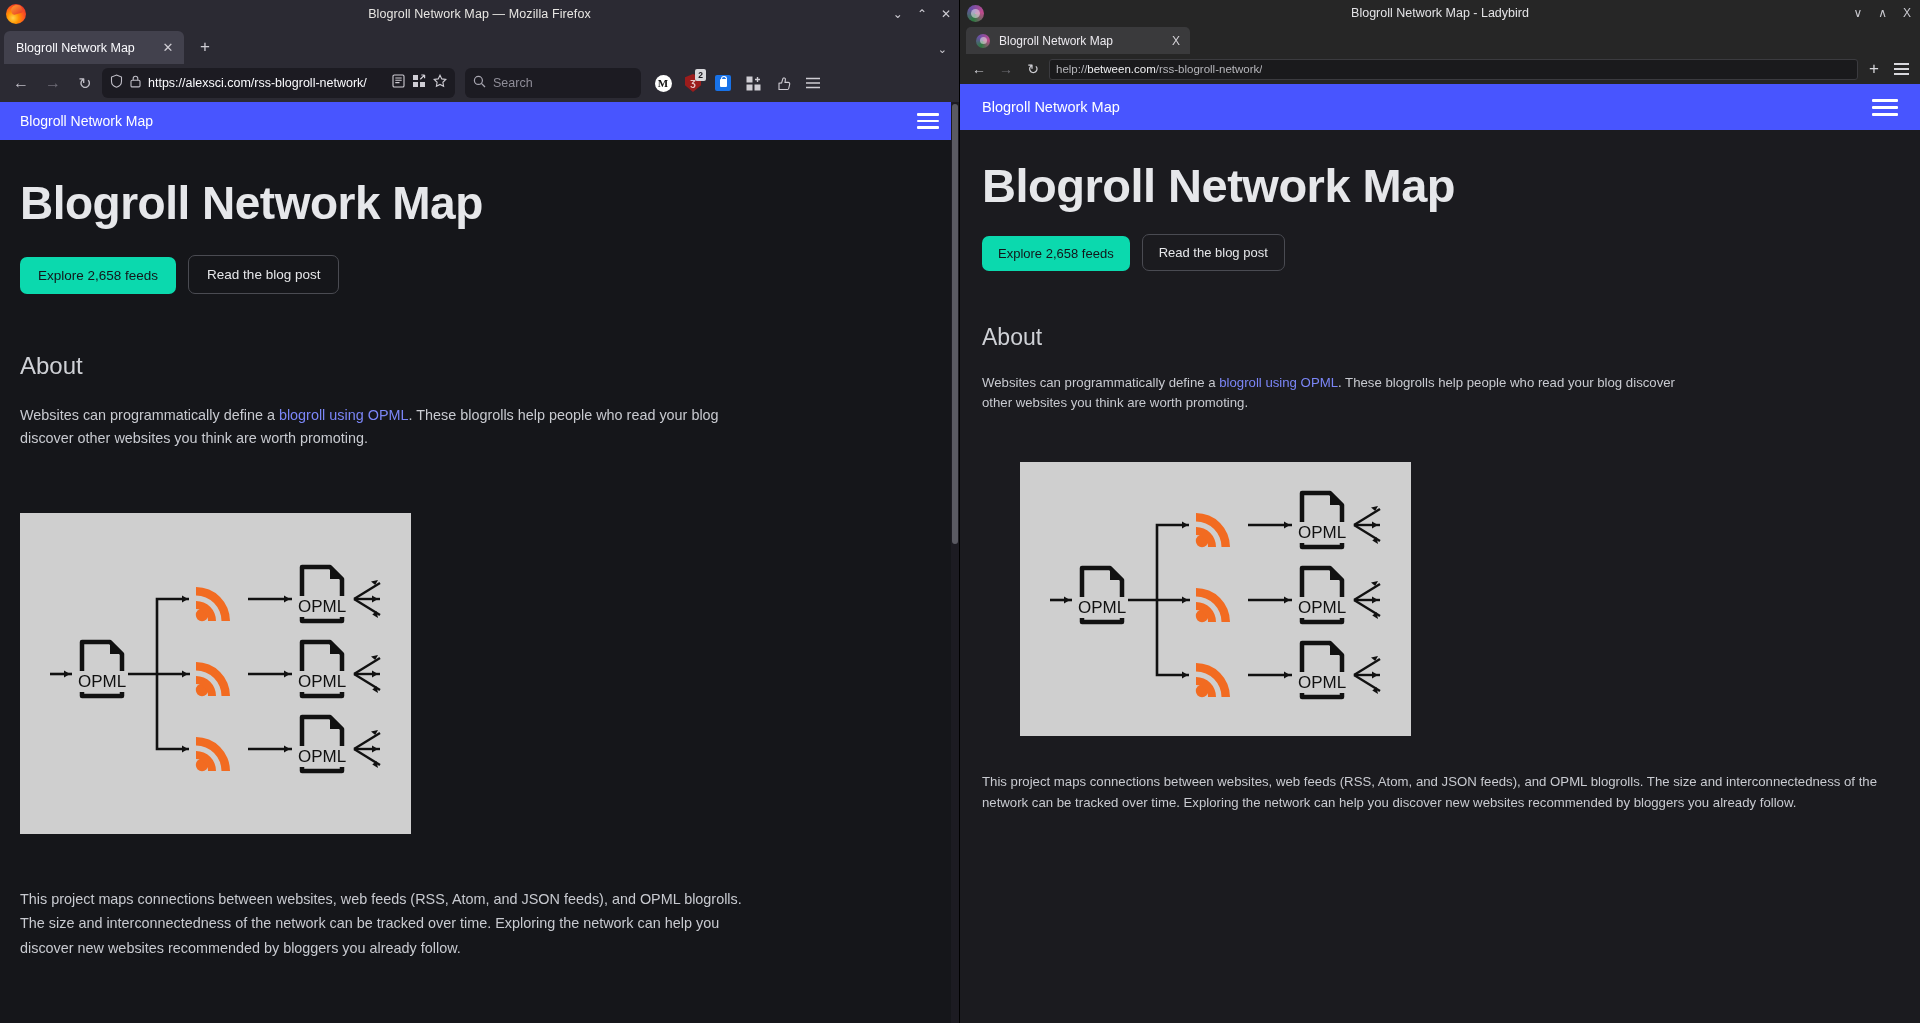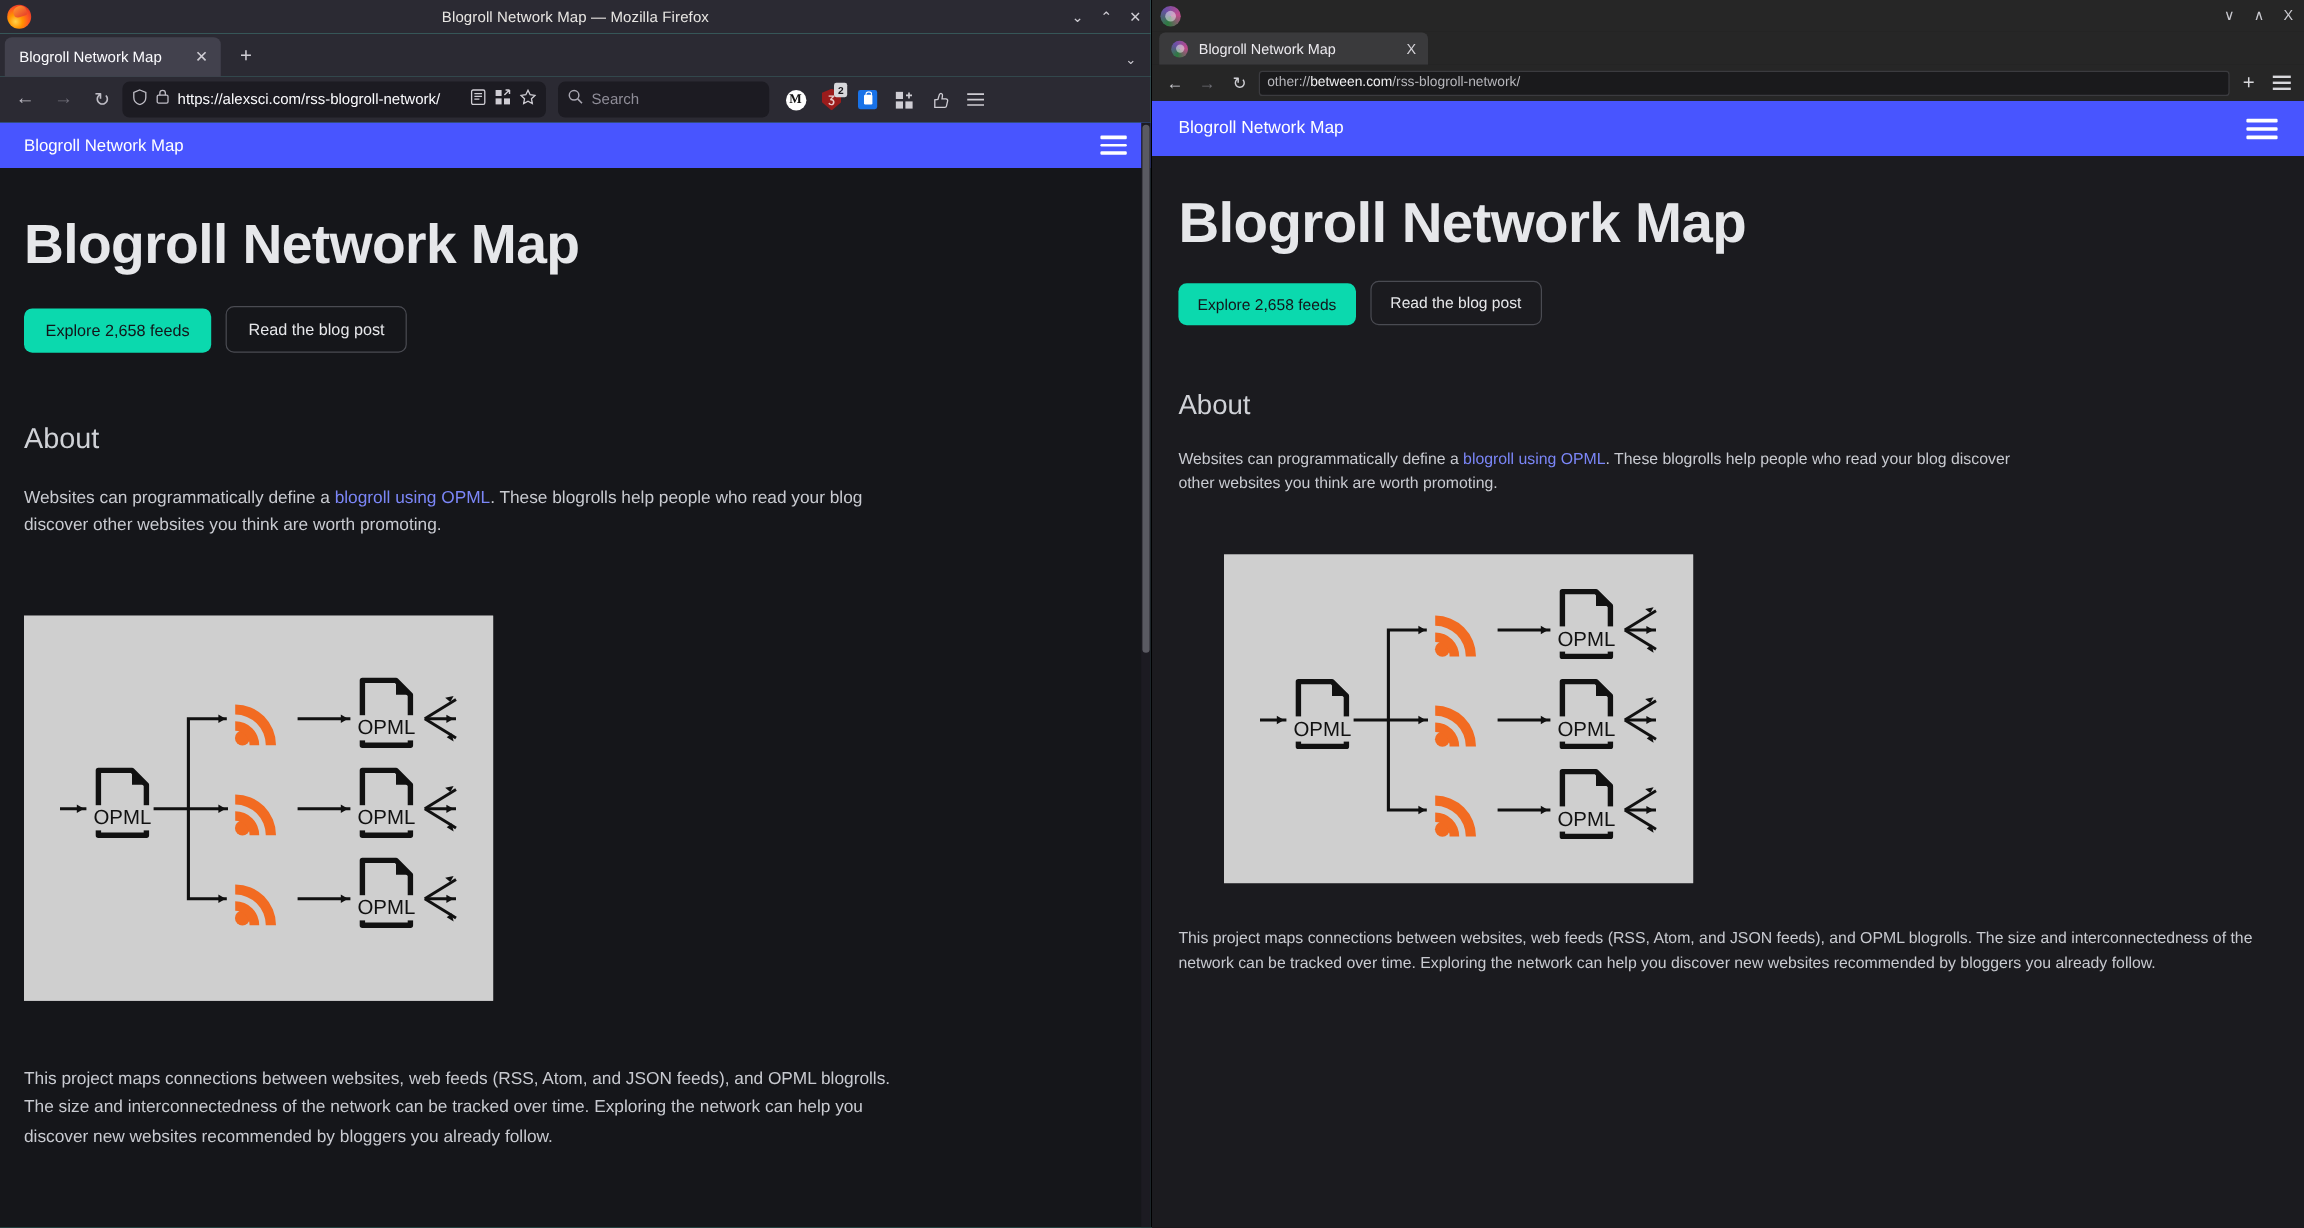--- a/index.html
+++ b/index.html
@@ -7,21 +7,21 @@
     width: 1920px; height: 1023px;
     overflow: hidden;
     background: #15161a;
     font-family: "Liberation Sans", sans-serif;
   }
   .screen { display: flex; width: 1920px; height: 1023px; }
 
   
   .ff-window {
     width: 960px; height: 1023px;
-    background: #5eead4;
+    background: #a16207;
     display: flex; flex-direction: column;
     position: relative;
     border-right: 1px solid #000;
   }
   .ff-titlebar {
     height: 28px; background: #2b2a33;
     display: flex; align-items: center;
     position: relative; flex: none;
   }
   .ff-logo {
@@ -427,41 +427,42 @@
       <div class="ff-scrollbar">
         <div class="thumb"></div>
       </div>
     </div>
   </div>
 
   <div class="lb-window">
 
     <div class="lb-titlebar">
       <div class="lb-logo"></div>
+      <div class="lb-title">Blogroll Network Map - Ladybird</div>
       <div class="lb-wc">
         <span>∨</span>
         <span>∧</span>
         <span>X</span>
       </div>
     </div>
 
     <div class="lb-tabstrip">
       <div class="lb-tab">
         <span class="lb-tab-favicon"></span>
         <span class="lb-tab-label">Blogroll Network Map</span>
         <span class="lb-tab-close">X</span>
       </div>
     </div>
 
     <div class="lb-navbar">
       <div class="lb-nav-btn">←</div>
       <div class="lb-nav-btn dim">→</div>
       <div class="lb-nav-btn">↻</div>
       <div class="lb-url">
-        <span class="lb-url-text"><span>other://</span><span class="host">between.com</span><span>/rss-blogroll-network/</span></span>
+        <span class="lb-url-text"><span>help://</span><span class="host">between.com</span><span>/rss-blogroll-network/</span></span>
       </div>
       <div class="lb-plus">+</div>
       <div class="lb-menu">
           <i></i>
           <i></i>
           <i></i>
         </div>
     </div>
 
     <div class="lb-viewport">

